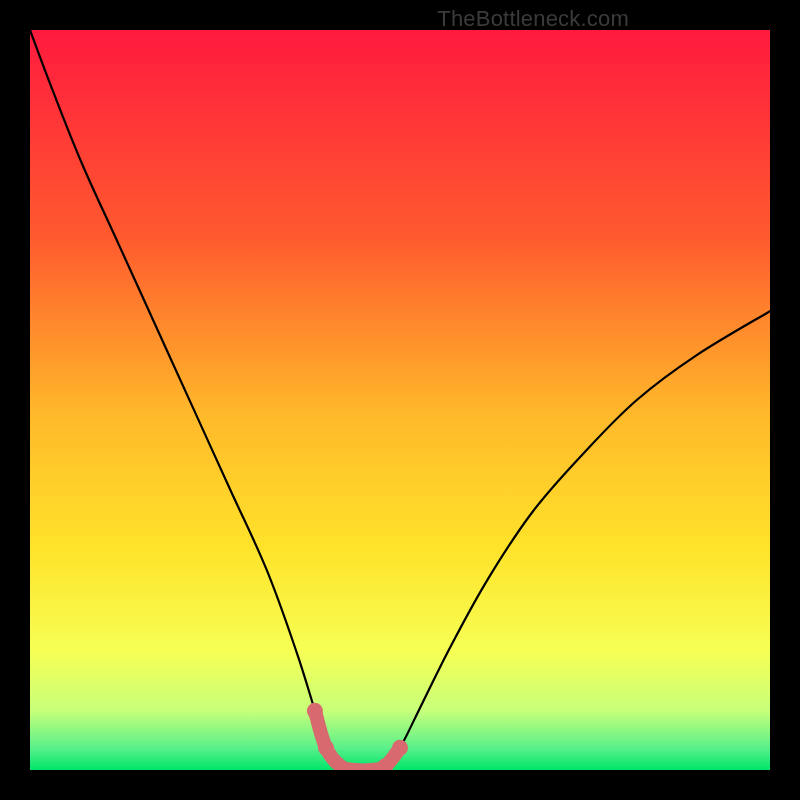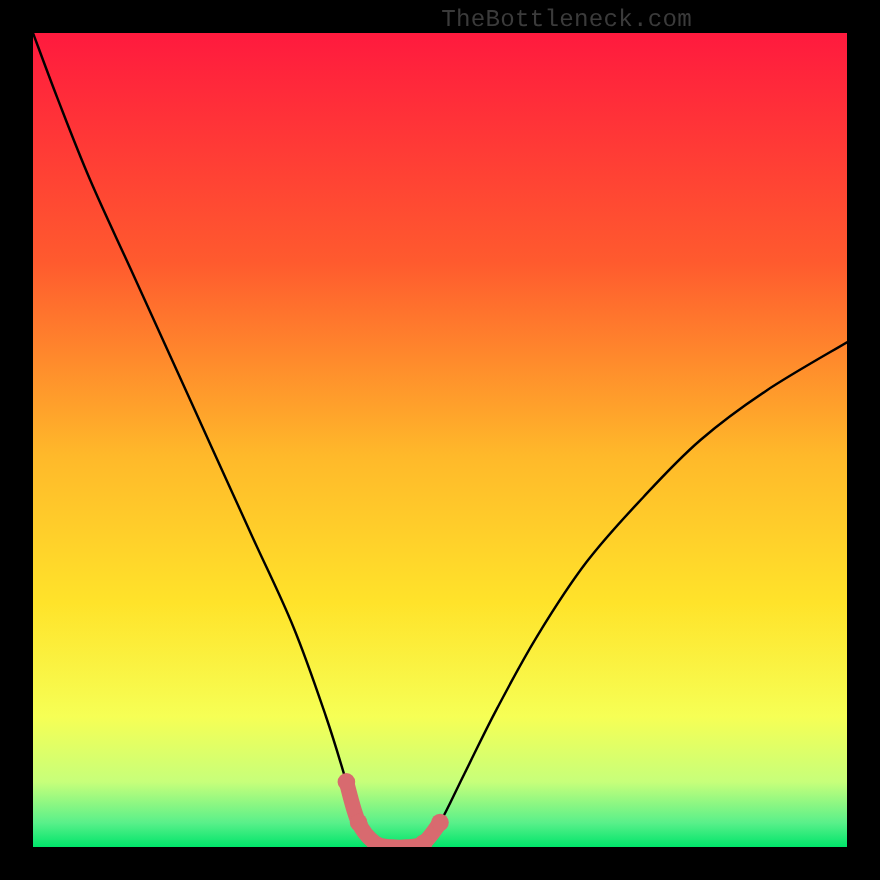--- a/index.html
+++ b/index.html
@@ -9,21 +9,20 @@
     height: 800px;
     background: #000;
     overflow: hidden;
     font-family: Arial, Helvetica, sans-serif;
   }
   .outer {
     position: relative;
     width: 639px;
     height: 800px;
     background: #000;
-    font-family: Liberation Mono, monospace;
   }
   .watermark {
     position: absolute;
     top: 6px;
     right: 10px;
     color: #3b3b3b;
     font-size: 22px;
     font-weight: 500;
     letter-spacing: 0.2px;
     user-select: none;

